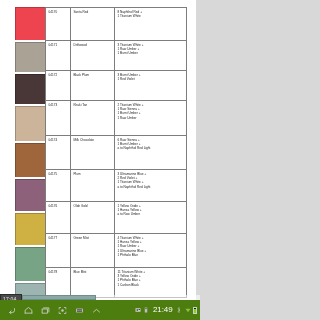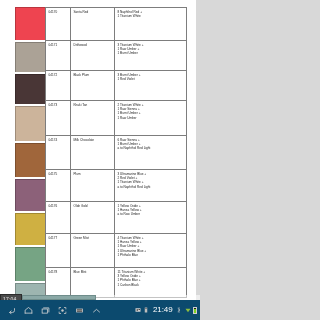--- a/index.html
+++ b/index.html
@@ -81,21 +81,21 @@
     position: absolute; left: 22px; top: 295px;
     width: 74px; height: 5px;
     background: #8aa8a6;
     border: 1px solid #6f8d8b;
   }
 
   
   .navbar {
     position: absolute; left: 0; top: 300px;
     width: 200px; height: 20px;
-    background: #0c4a6e;
+    background: #4d7c0f;
     display: flex;
     align-items: center;
   }
   .nav-left {
     display: flex; align-items: center;
     gap: 8px;
     padding-left: 7px;
   }
   .nav-right {
     position: absolute; right: 3px; top: 0;

